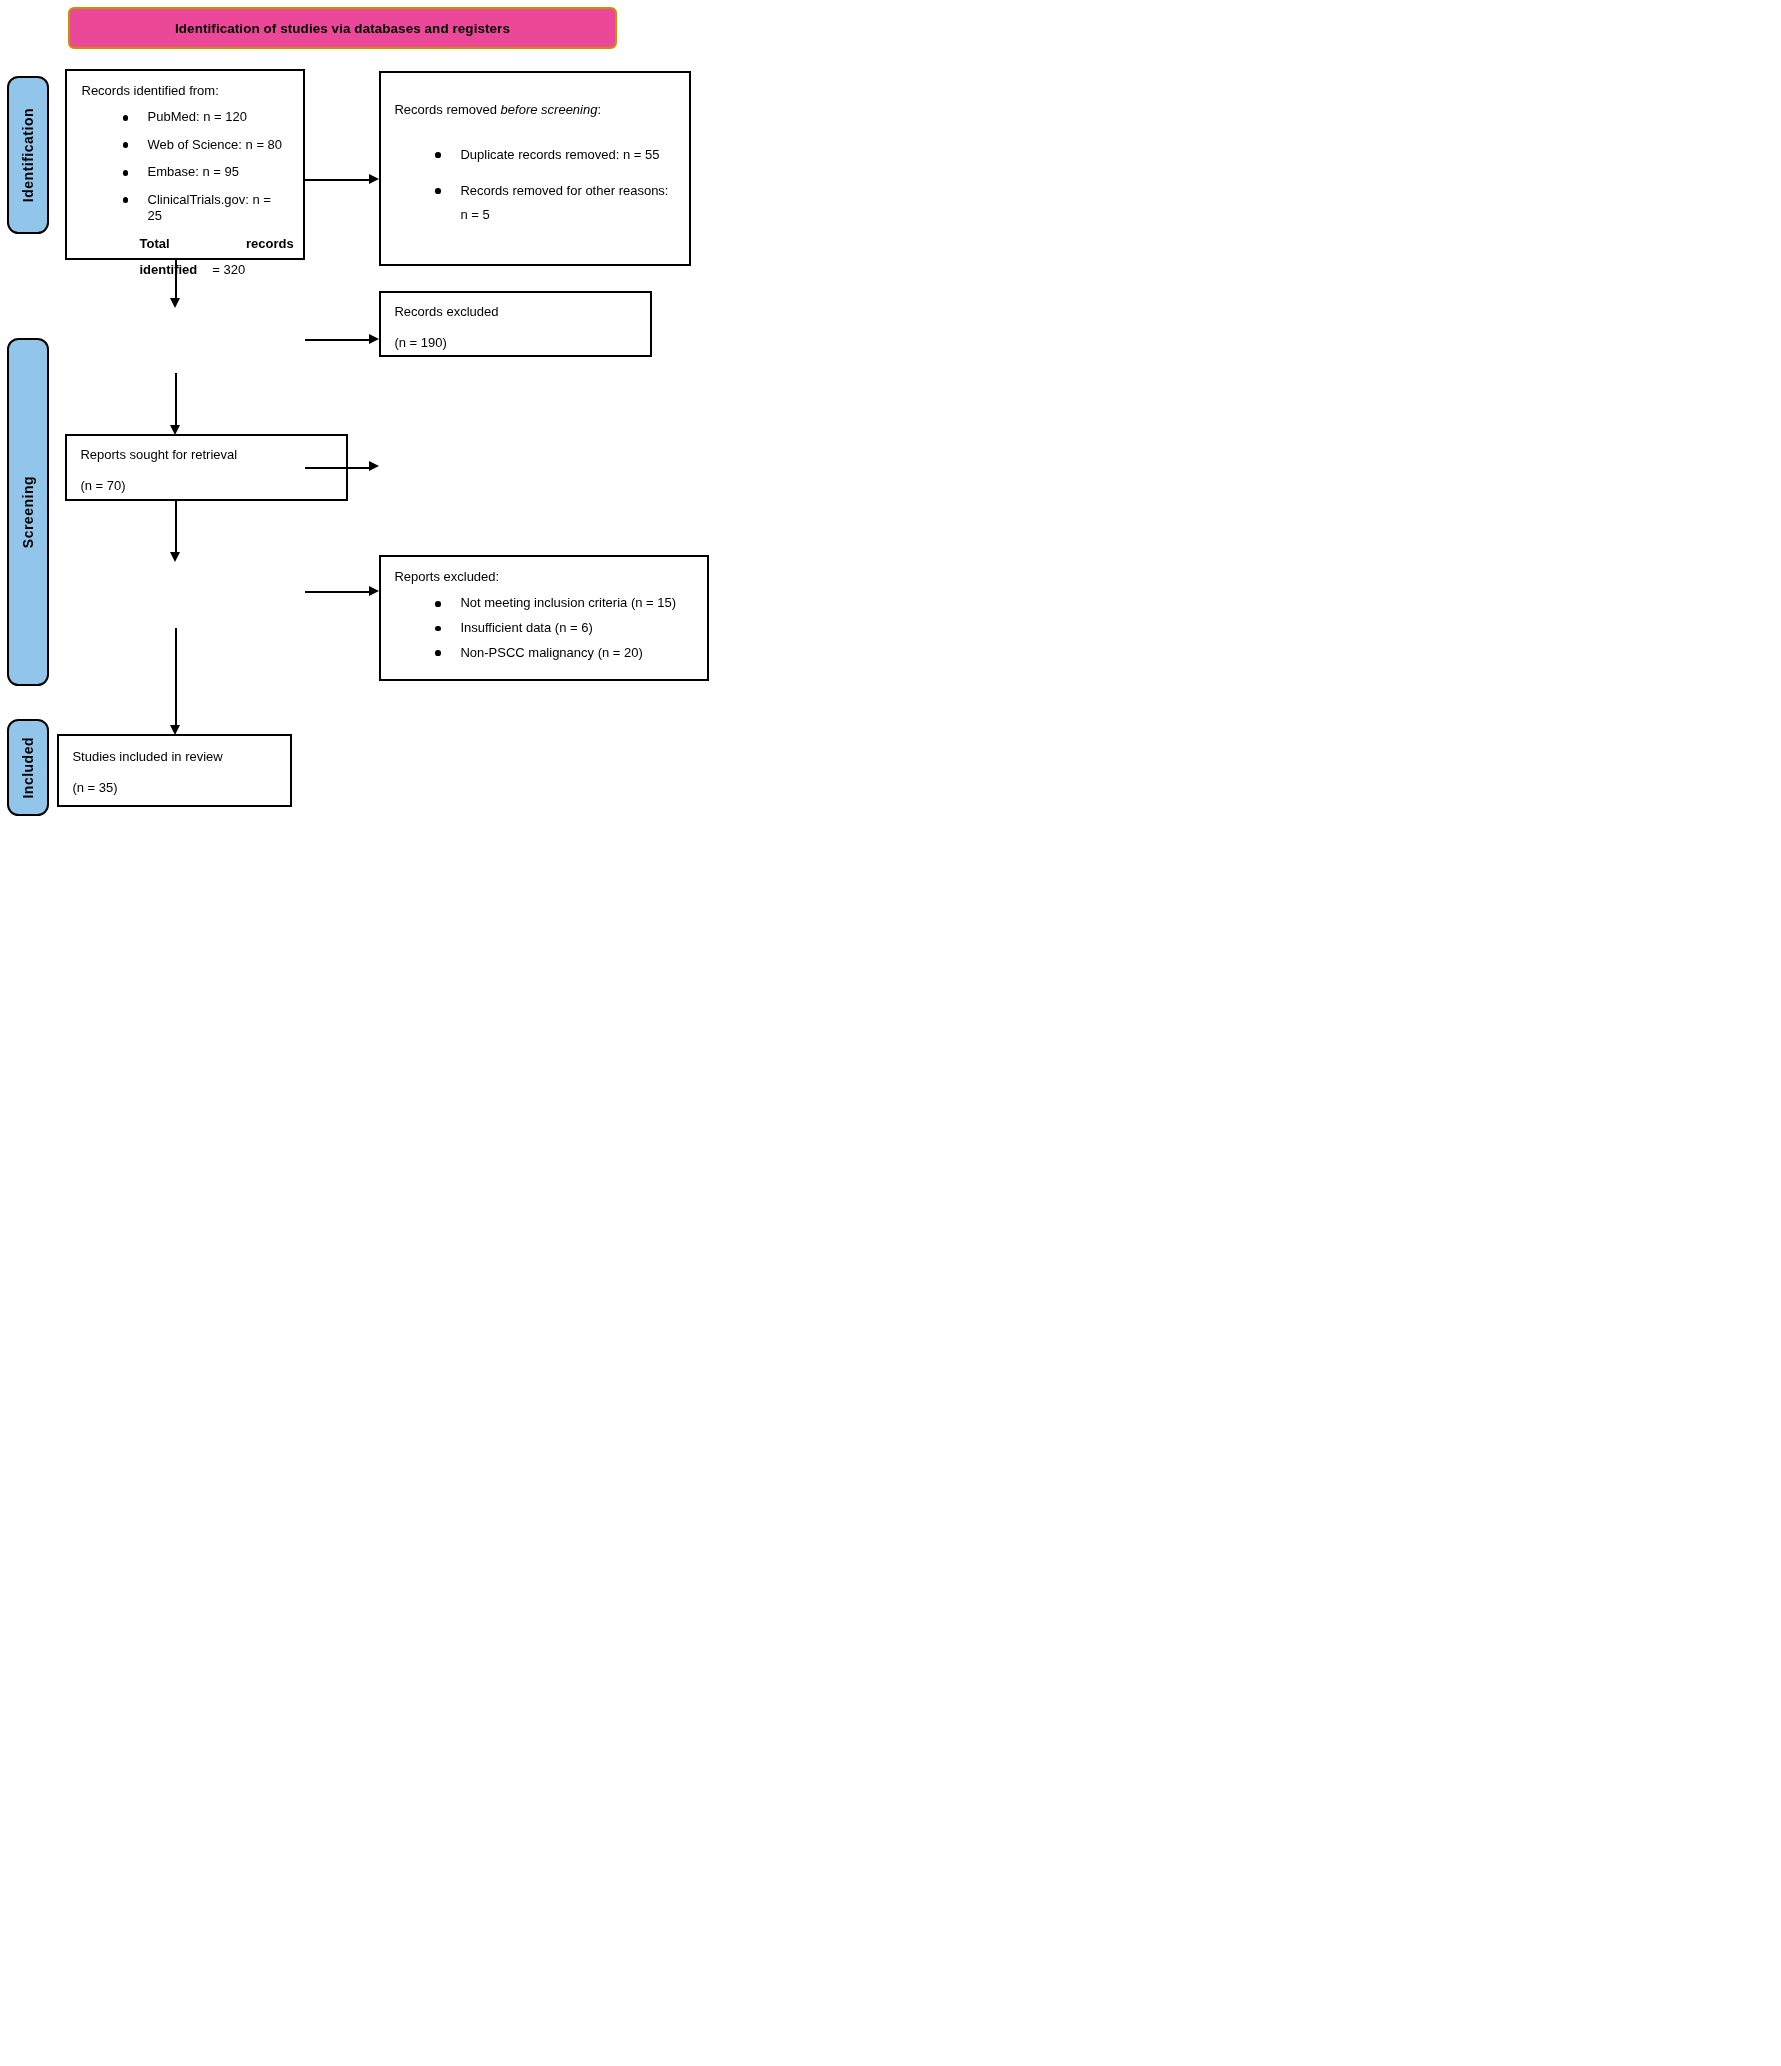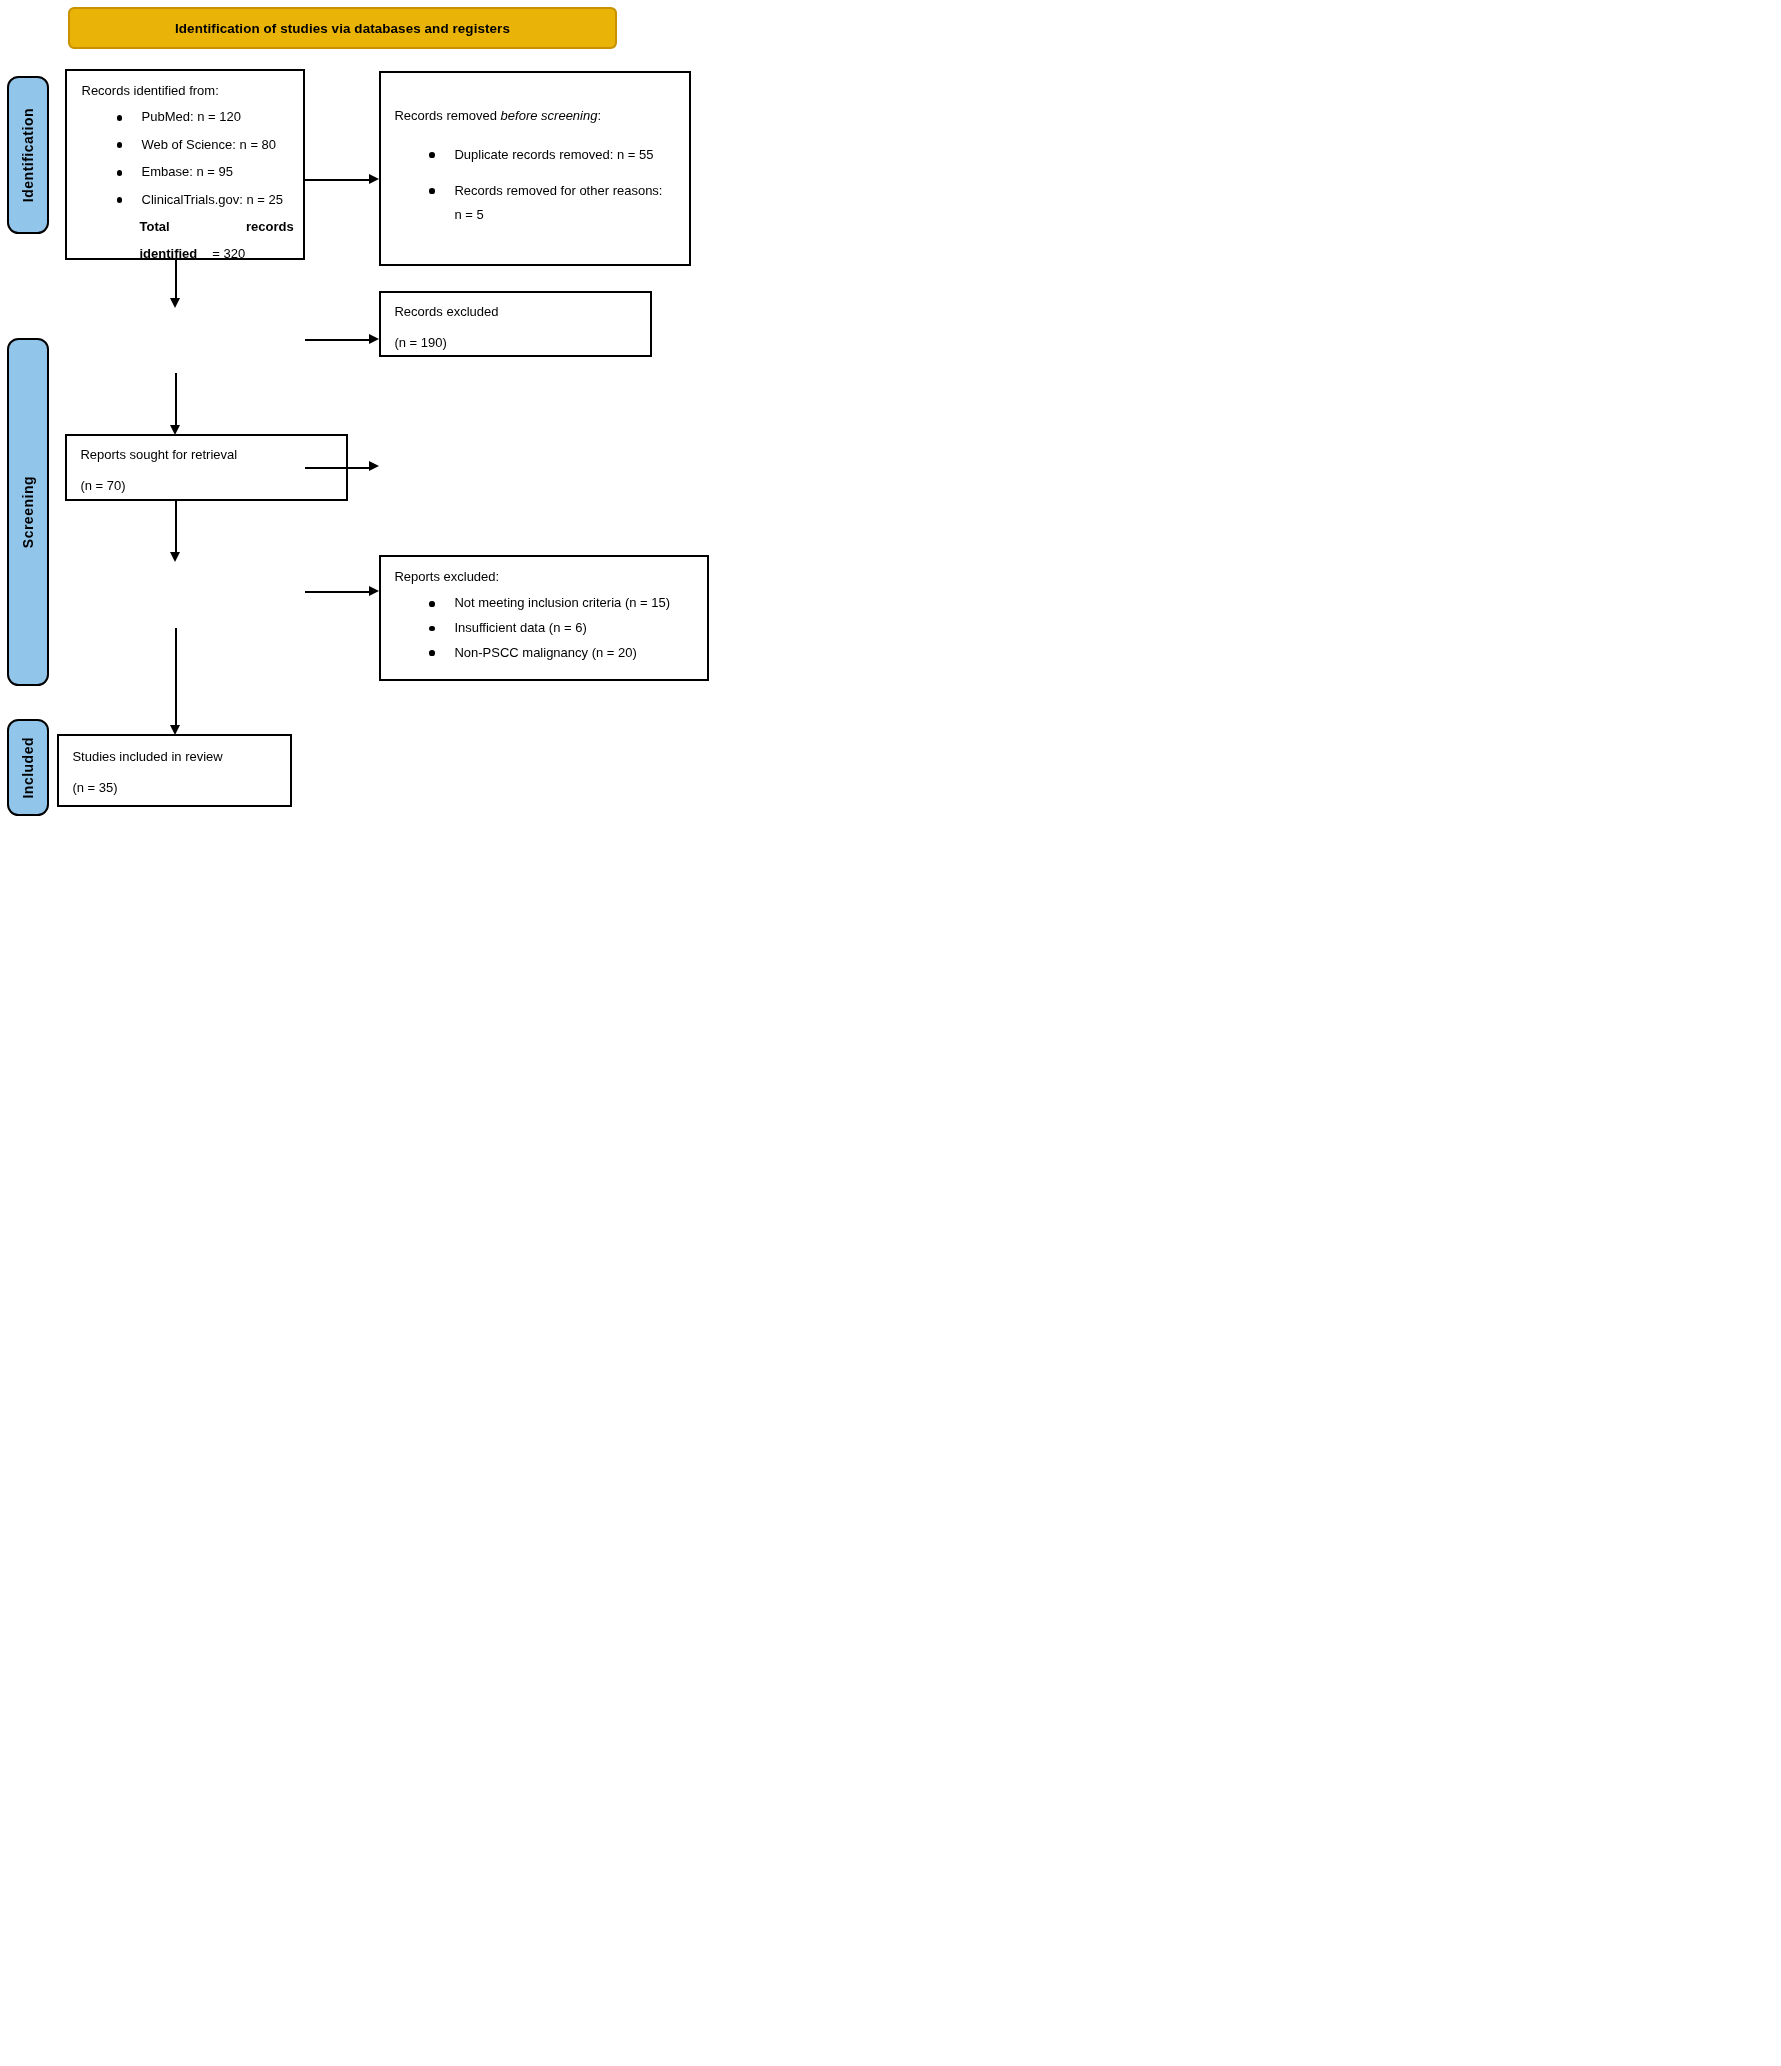--- a/index.html
+++ b/index.html
@@ -15,21 +15,21 @@
     height: 827px;
     background: #ffffff;
     overflow: hidden;
   }
 
   
   .banner {
     position: absolute;
     left: 68px; top: 7.2px;
     width: 549px; height: 42px;
-    background: #eab308;
+    background: #ec4899;
     border: 2.1px solid #C99100;
     border-radius: 6.2px;
     box-sizing: border-box;
     display: flex;
     align-items: center;
     justify-content: center;
     font-weight: bold;
     font-size: 13.4px;
     letter-spacing: 0.1px;
   }
@@ -79,21 +79,21 @@
   #box-rep-excluded  { left: 379px; top: 555px; width: 330px; height: 126px; padding: 12.4px 9.3px 0 13.4px; }
   #box-included      { left: 57px; top: 734px; width: 235px; height: 73px; }
 
   .two-line { padding: 11.4px 11.4px 0 13.4px; }
   .two-line .line2 { margin-top: 14.5px; }
   #box-included.two-line { padding-top: 13.4px; }
 
   .box-title { margin-bottom: 9.3px; }
   #box-removed .box-title { margin-bottom: 4.1px; }
 
-  ul.dots { list-style: none; margin: 2px; padding: 0; }
+  ul.dots { list-style: none; margin: 8px; padding: 0; }
   ul.dots li {
     position: relative;
     padding-left: 58px;
     margin-top: 10.3px;
     white-space: pre-line;
   }
   #box-identified ul.dots li { margin-top: 0; margin-bottom: 11px; }
   #box-removed ul.dots li { margin-top: 12.4px; line-height: 24px; }
   #box-rep-excluded ul.dots li { margin-top: 8.3px; }
   ul.dots li .dot {

